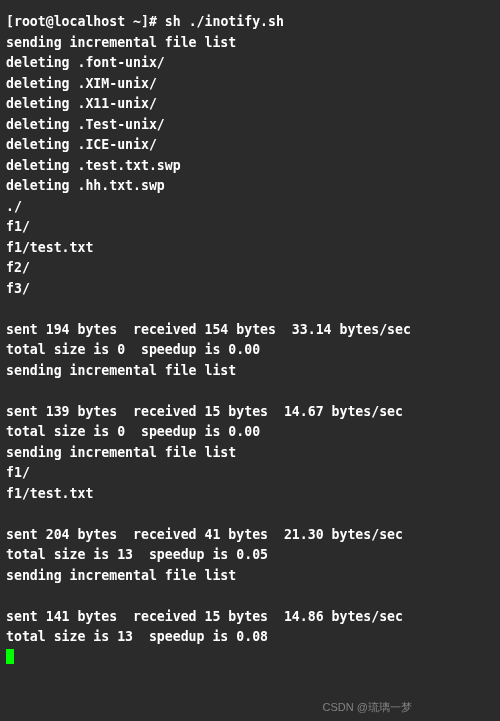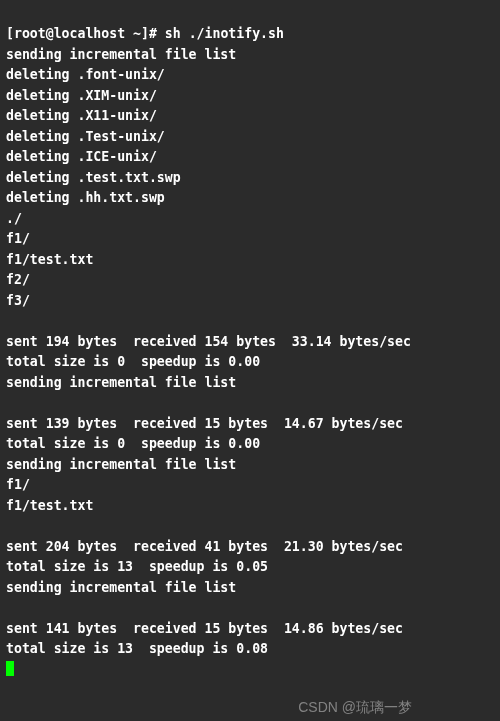--- a/index.html
+++ b/index.html
@@ -7,21 +7,21 @@
     padding: 0;
     width: 500px;
     height: 721px;
     background: #2b2b2b;
     overflow: hidden;
   }
   .terminal {
     box-sizing: border-box;
     width: 420px;
     height: 721px;
-    padding: 24px 6px 0 6px;
+    padding: 12px 6px 0 6px;
     font-family: "DejaVu Sans Mono", "Liberation Mono", Consolas, monospace;
     font-size: 13.2px;
     line-height: 20.5px;
     color: #ffffff;
     white-space: pre;
     font-weight: bold;
     position: relative;
   }
   .prompt { color: #ffffff; }
   .cmd    { color: #ffffff; }
@@ -30,21 +30,21 @@
     width: 8px;
     height: 15px;
     background: #00ff00;
     vertical-align: -2px;
   }
   .watermark {
     position: absolute;
     right: 8px;
     bottom: 4px;
     font-family: sans-serif;
-    font-size: 14px;
+    font-size: 11px;
     font-weight: normal;
     color: rgba(200,200,200,0.55);
     white-space: nowrap;
   }
 </style>
 </head>
 <body>
 
 <div class="terminal"><span class="prompt">[root@localhost ~]#</span> <span class="cmd">sh ./inotify.sh</span>
 <span>sending incremental file list</span>

